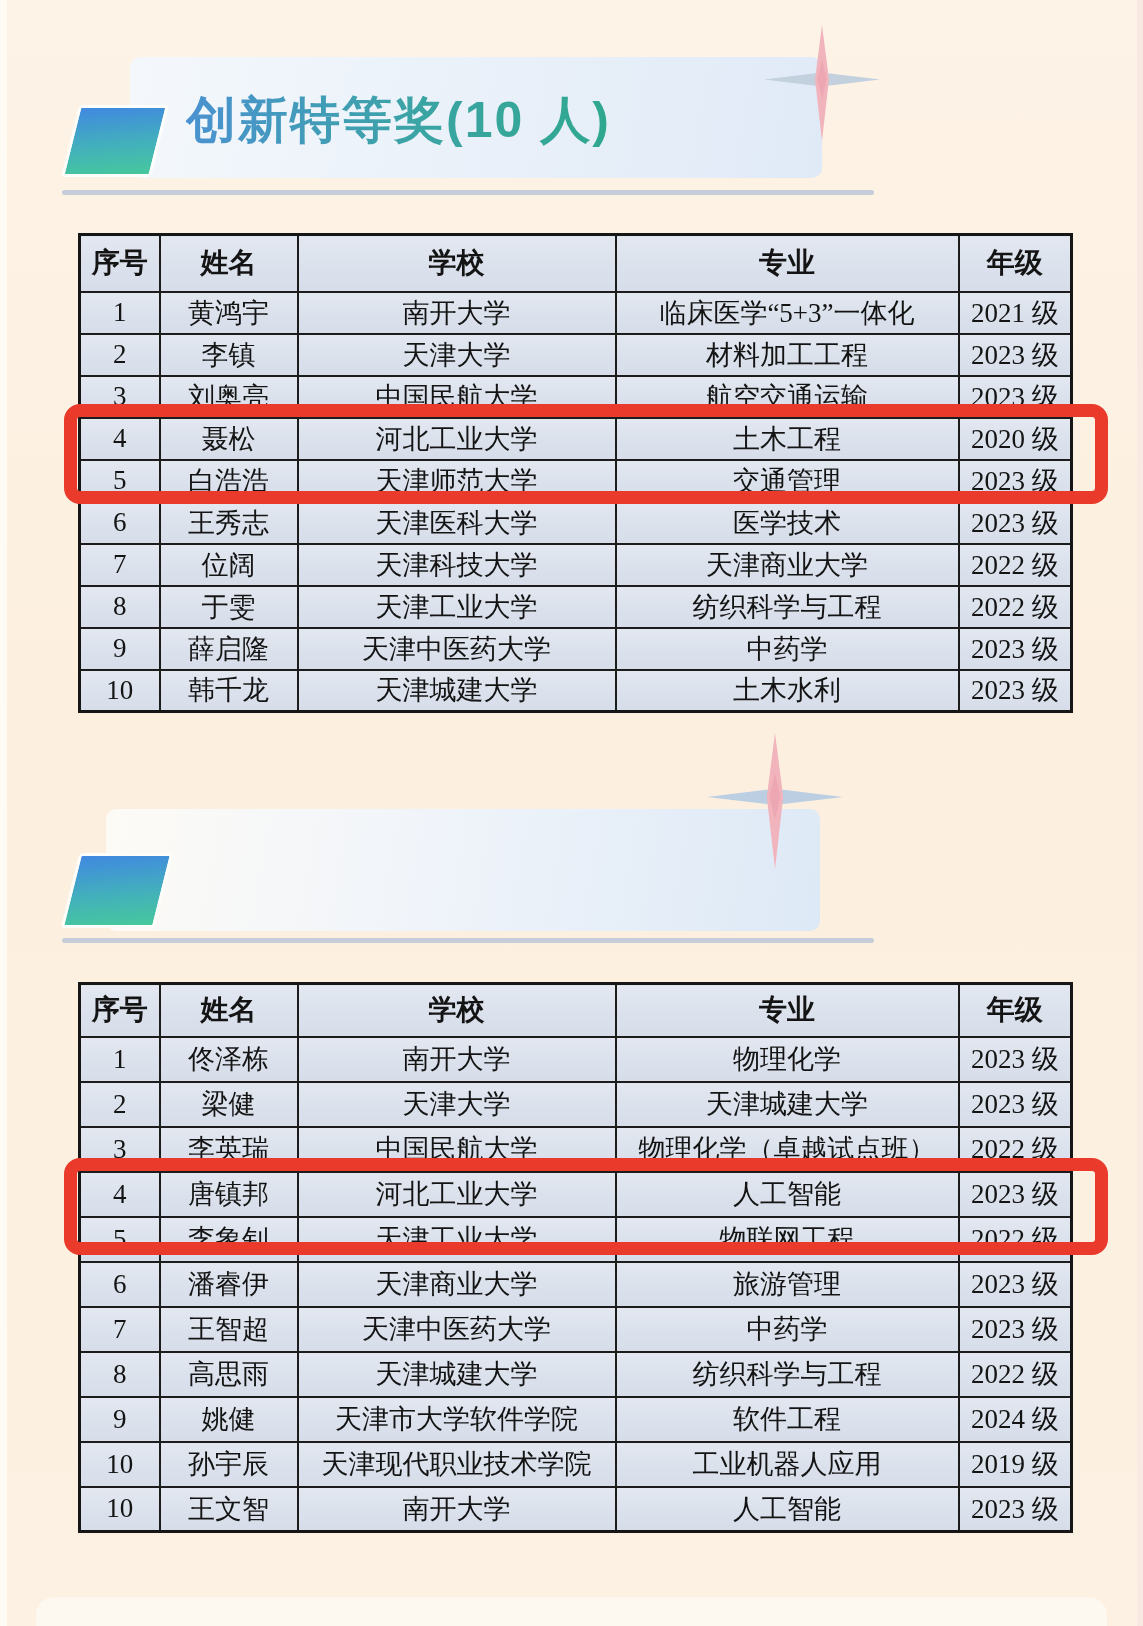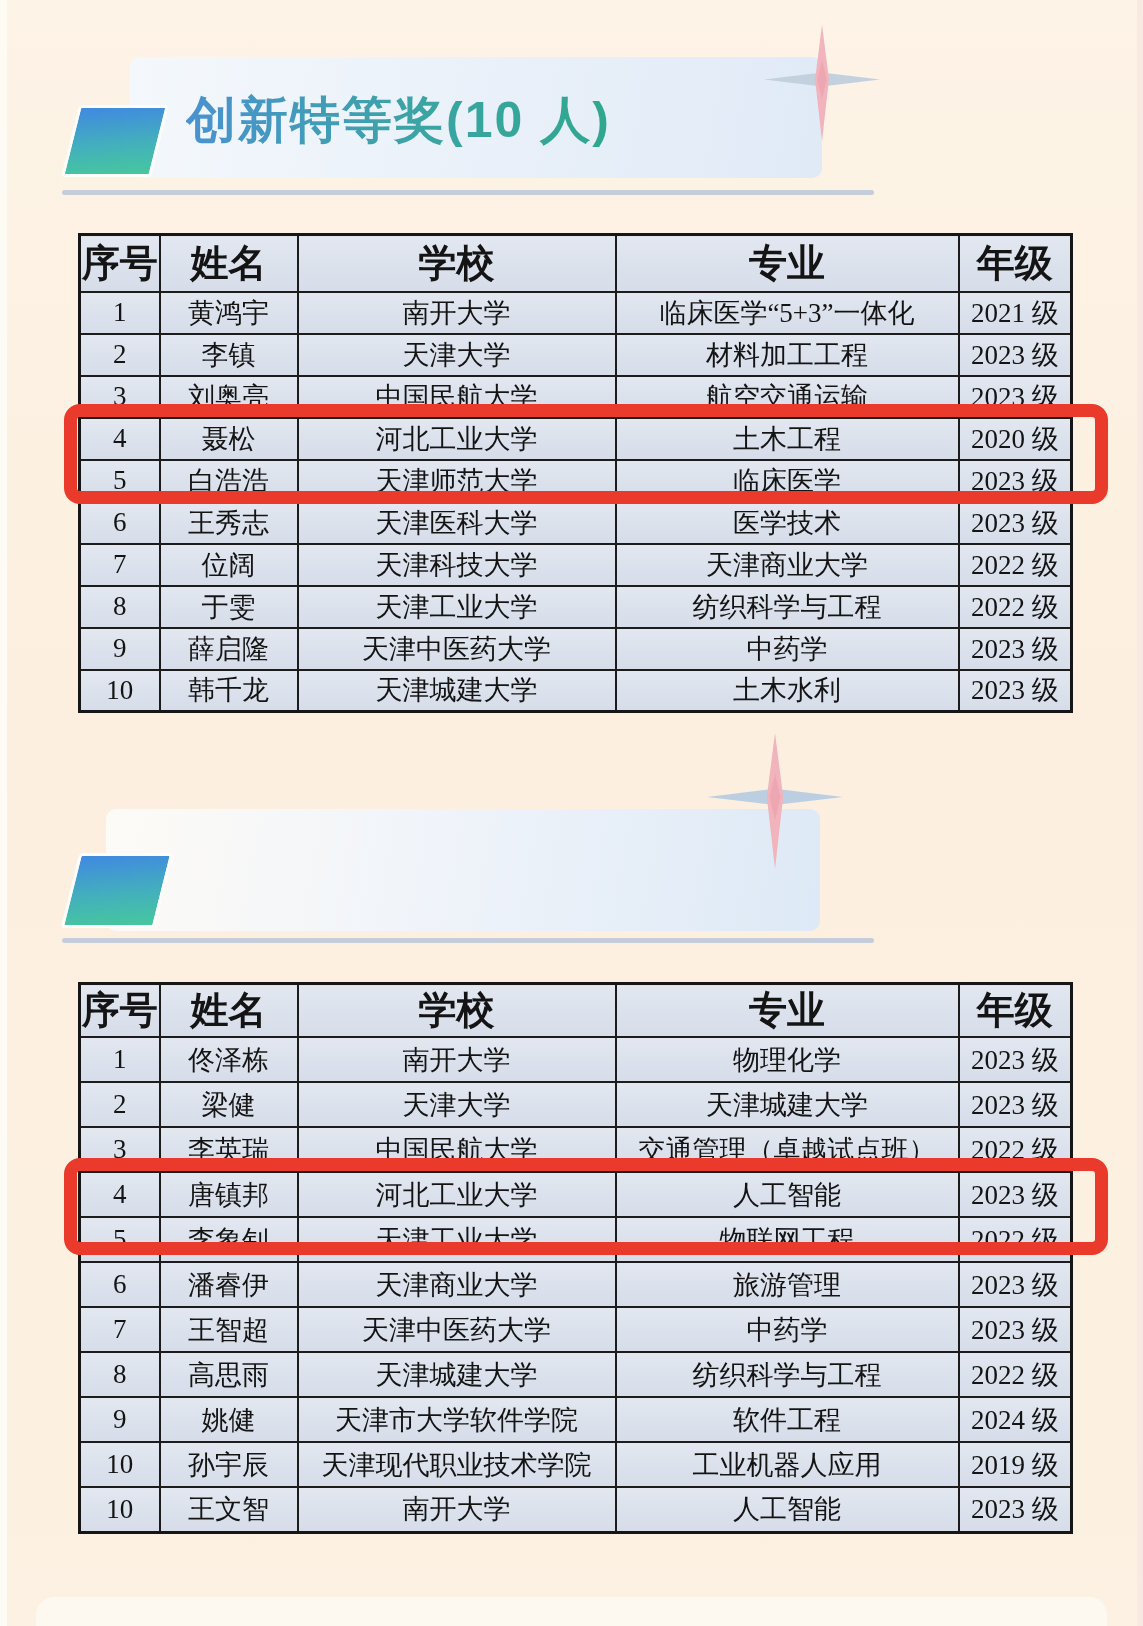--- a/index.html
+++ b/index.html
@@ -39,21 +39,21 @@
   .d2{left:62px;top:938px;width:812px;}
 
   
   table.awards{position:absolute;width:992px;border-collapse:collapse;table-layout:fixed;
     border:3px solid #161616;background:transparent;}
   .tbl1{left:78px;top:233px;}
   .tbl2{left:78px;top:982px;}
   table.awards th,table.awards td{border:2px solid #1c1c1c;text-align:center;vertical-align:middle;
     padding:0;font-family:"Liberation Serif","DejaVu Serif",serif;color:#141414;
     background:linear-gradient(180deg,#e2e7f0 0%,#d6dde9 100%);overflow:hidden;white-space:nowrap;}
-  table.awards th{font-size:38px;font-weight:700;}
+  table.awards th{font-size:28px;font-weight:700;}
   table.awards td{font-size:27px;font-weight:500;}
   .tbl1 thead tr{height:57px;}
   .tbl1 tbody tr{height:42px;}
   .tbl2 thead tr{height:53px;}
   .tbl2 tbody tr{height:45px;}
   col.c0{width:80px;} col.c1{width:138px;} col.c2{width:318px;} col.c3{width:343px;} col.c4{width:113px;}
 
   .redbox{position:absolute;border:13px solid #ea3a2b;border-radius:16px;pointer-events:none;}
   .rb1{left:64px;top:404px;width:1018px;height:74px;}
   .rb2{left:64px;top:1158px;width:1018px;height:71px;}
@@ -121,21 +121,21 @@
           <td>4</td>
           <td>聂松</td>
           <td>河北工业大学</td>
           <td>土木工程</td>
           <td>2020 级</td>
         </tr>
         <tr>
           <td>5</td>
           <td>白浩浩</td>
           <td>天津师范大学</td>
-          <td>临床医学</td>
+          <td>交通管理</td>
           <td>2023 级</td>
         </tr>
         <tr>
           <td>6</td>
           <td>王秀志</td>
           <td>天津医科大学</td>
           <td>医学技术</td>
           <td>2023 级</td>
         </tr>
         <tr>
@@ -208,21 +208,21 @@
           <td>2</td>
           <td>梁健</td>
           <td>天津大学</td>
           <td>天津城建大学</td>
           <td>2023 级</td>
         </tr>
         <tr>
           <td>3</td>
           <td>李英瑞</td>
           <td>中国民航大学</td>
-          <td>交通管理（卓越试点班）</td>
+          <td>物理化学（卓越试点班）</td>
           <td>2022 级</td>
         </tr>
         <tr>
           <td>4</td>
           <td>唐镇邦</td>
           <td>河北工业大学</td>
           <td>人工智能</td>
           <td>2023 级</td>
         </tr>
         <tr>

